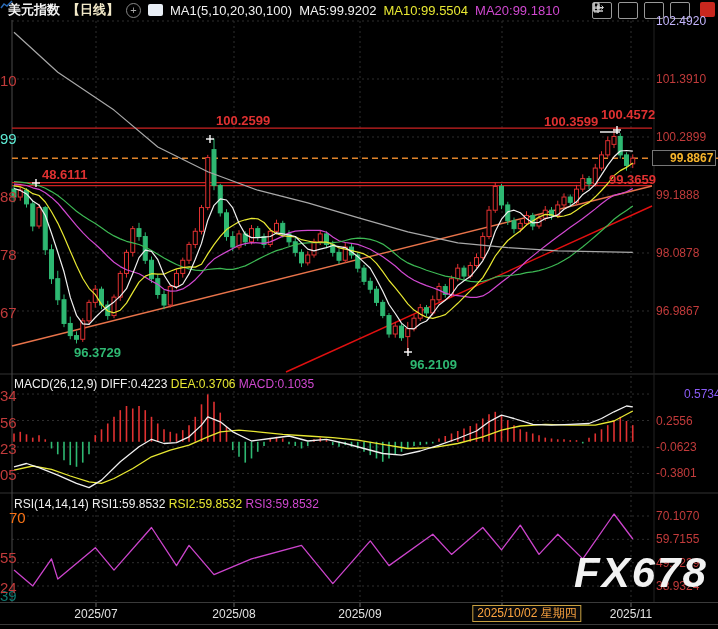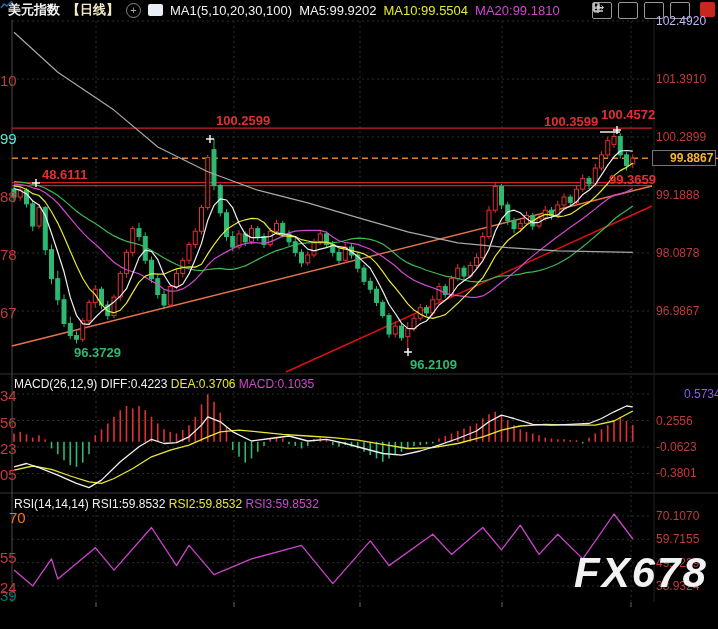--- a/index.html
+++ b/index.html
@@ -486,15 +486,22 @@
     <span style="color:#e8e832">DEA:0.3706</span>
     <span style="color:#d048d0">MACD:0.1035</span>
   </div>
   <div class="ihdr" style="left:14px;top:497px">
     <span style="color:#f0f0f0">RSI(14,14,14)</span>
     <span style="color:#f0f0f0">RSI1:59.8532</span>
     <span style="color:#e8e832">RSI2:59.8532</span>
     <span style="color:#d048d0">RSI3:59.8532</span>
   </div>
 
+  <div id="taxis">
+    <span class="tlab" style="left:96px">2025/07</span>
+    <span class="tlab" style="left:234px">2025/08</span>
+    <span class="tlab" style="left:360px">2025/09</span>
+    <span class="tlab" style="left:631px">2025/11</span>
+    <span id="thl">2025/10/02 星期四</span>
+  </div>
 
   <div id="wm">FX678</div>
 </div>
 
 </body></html>

